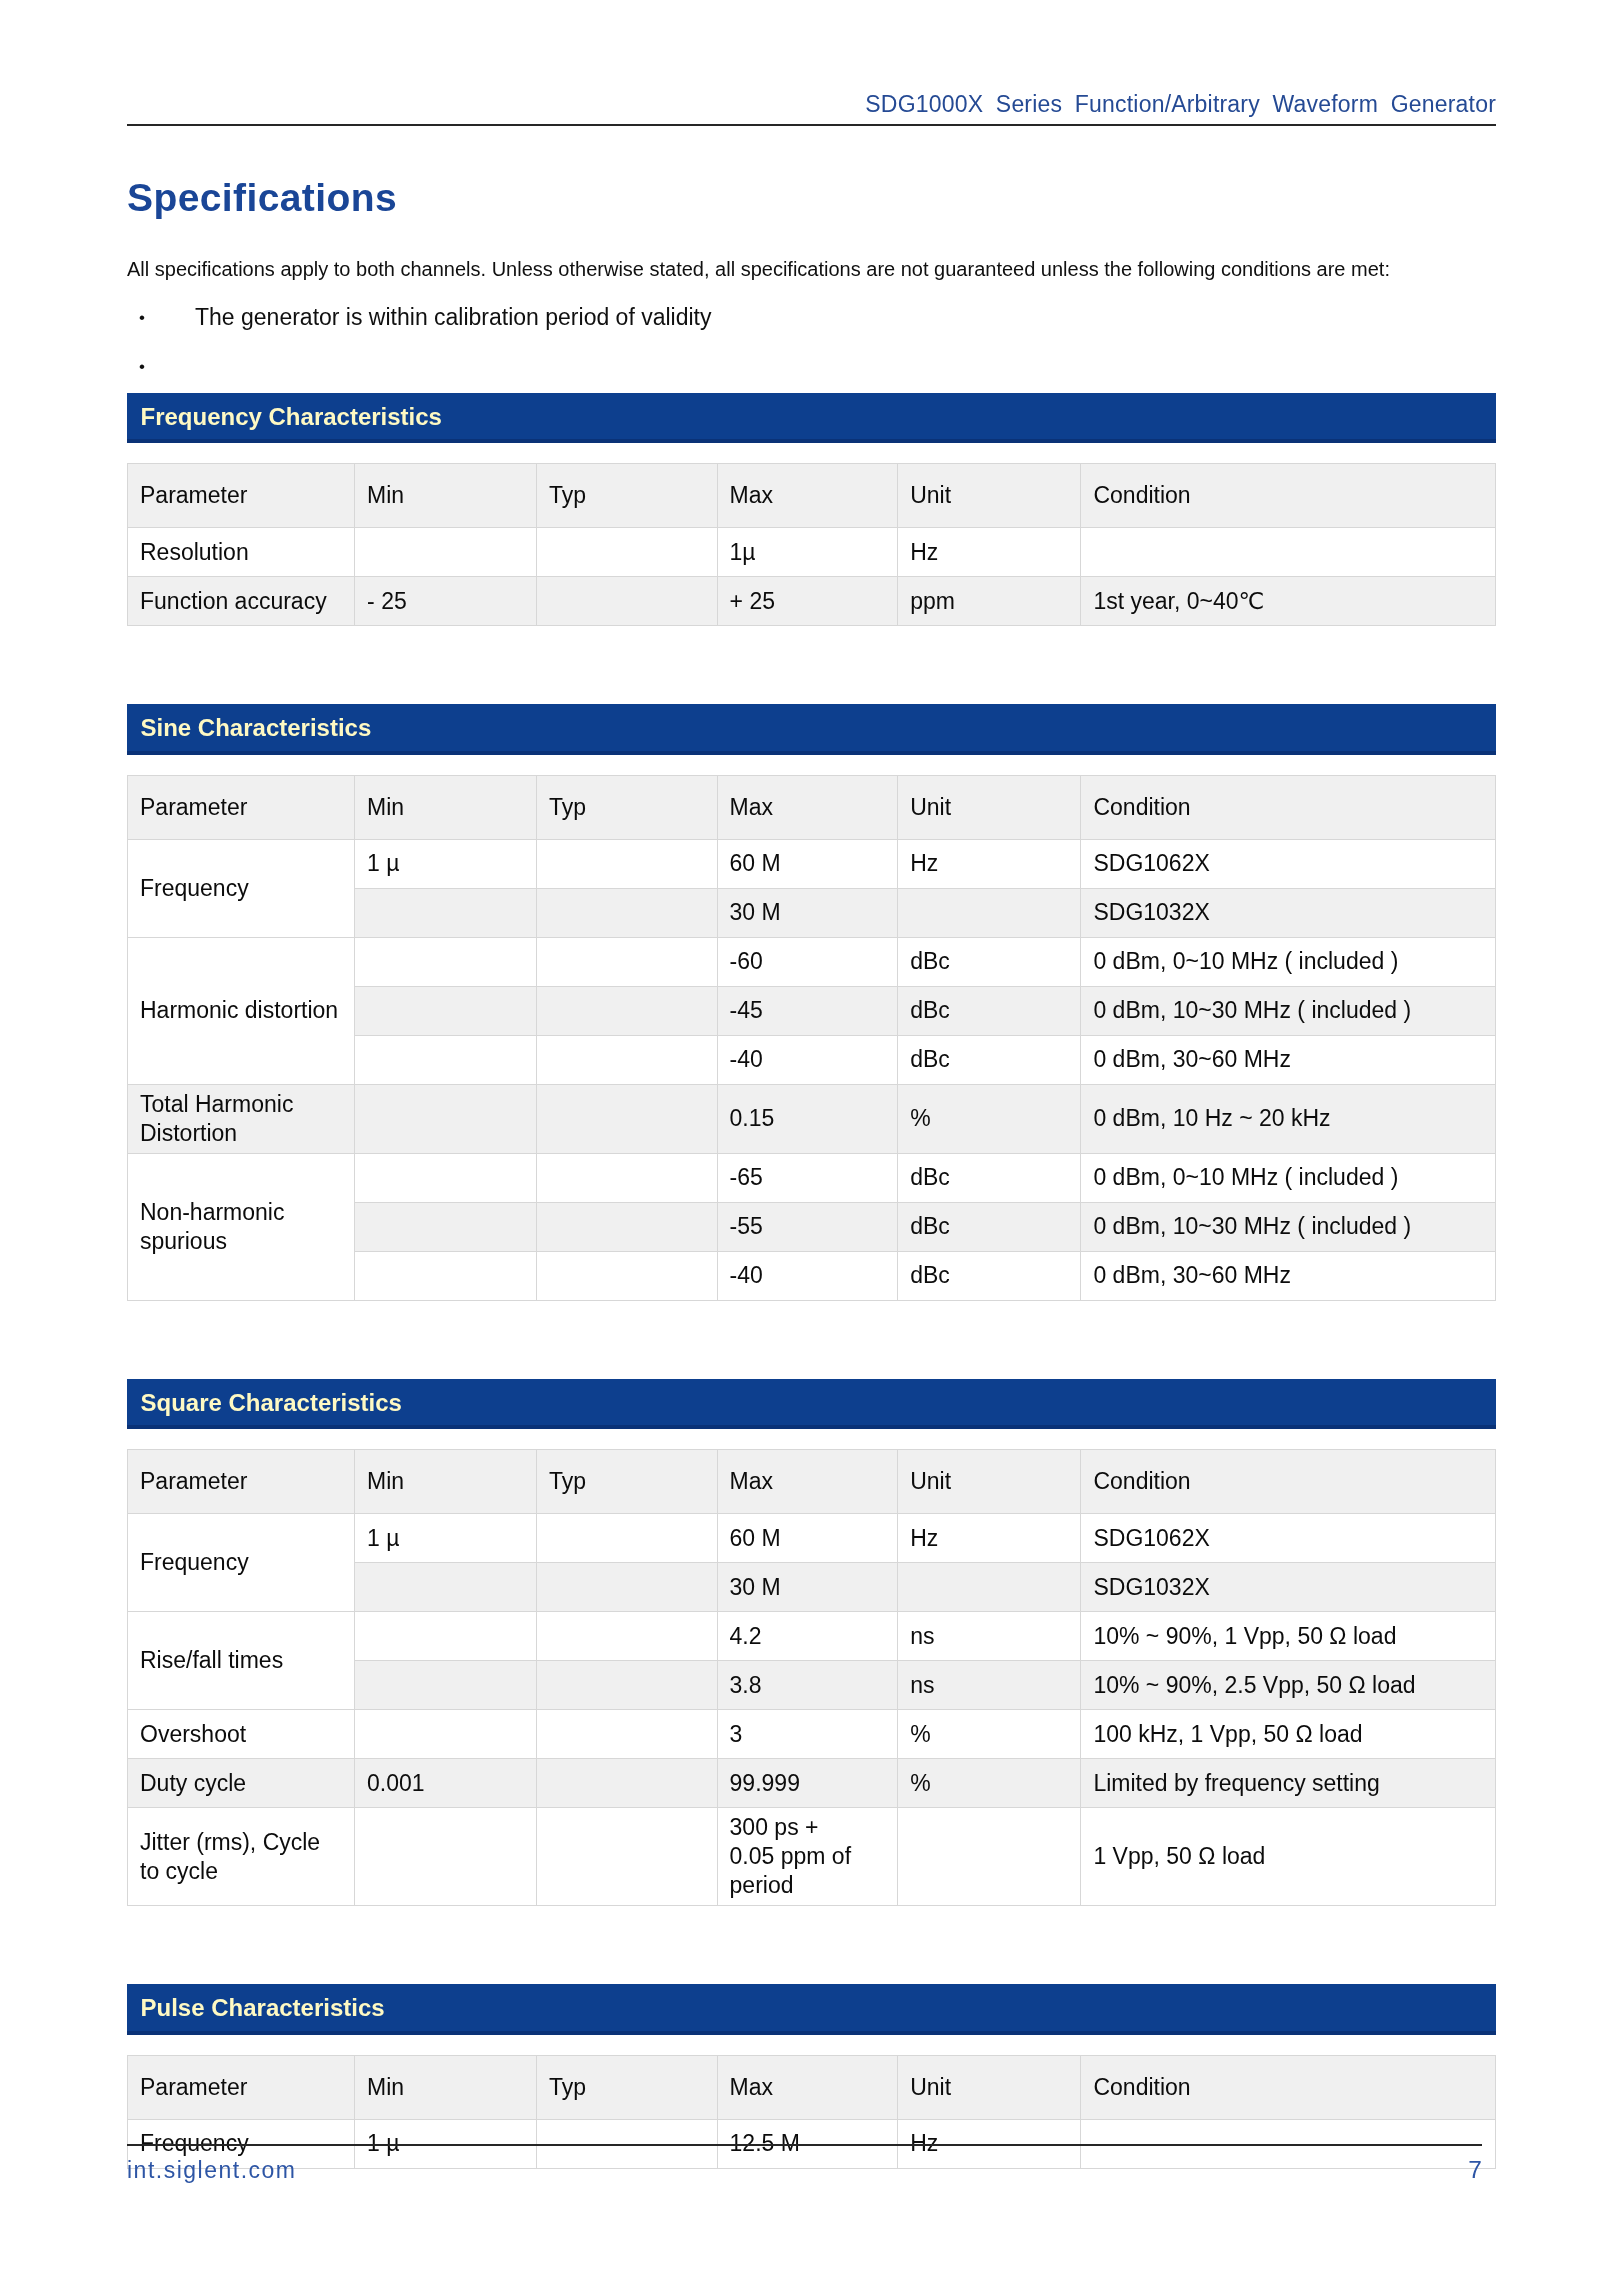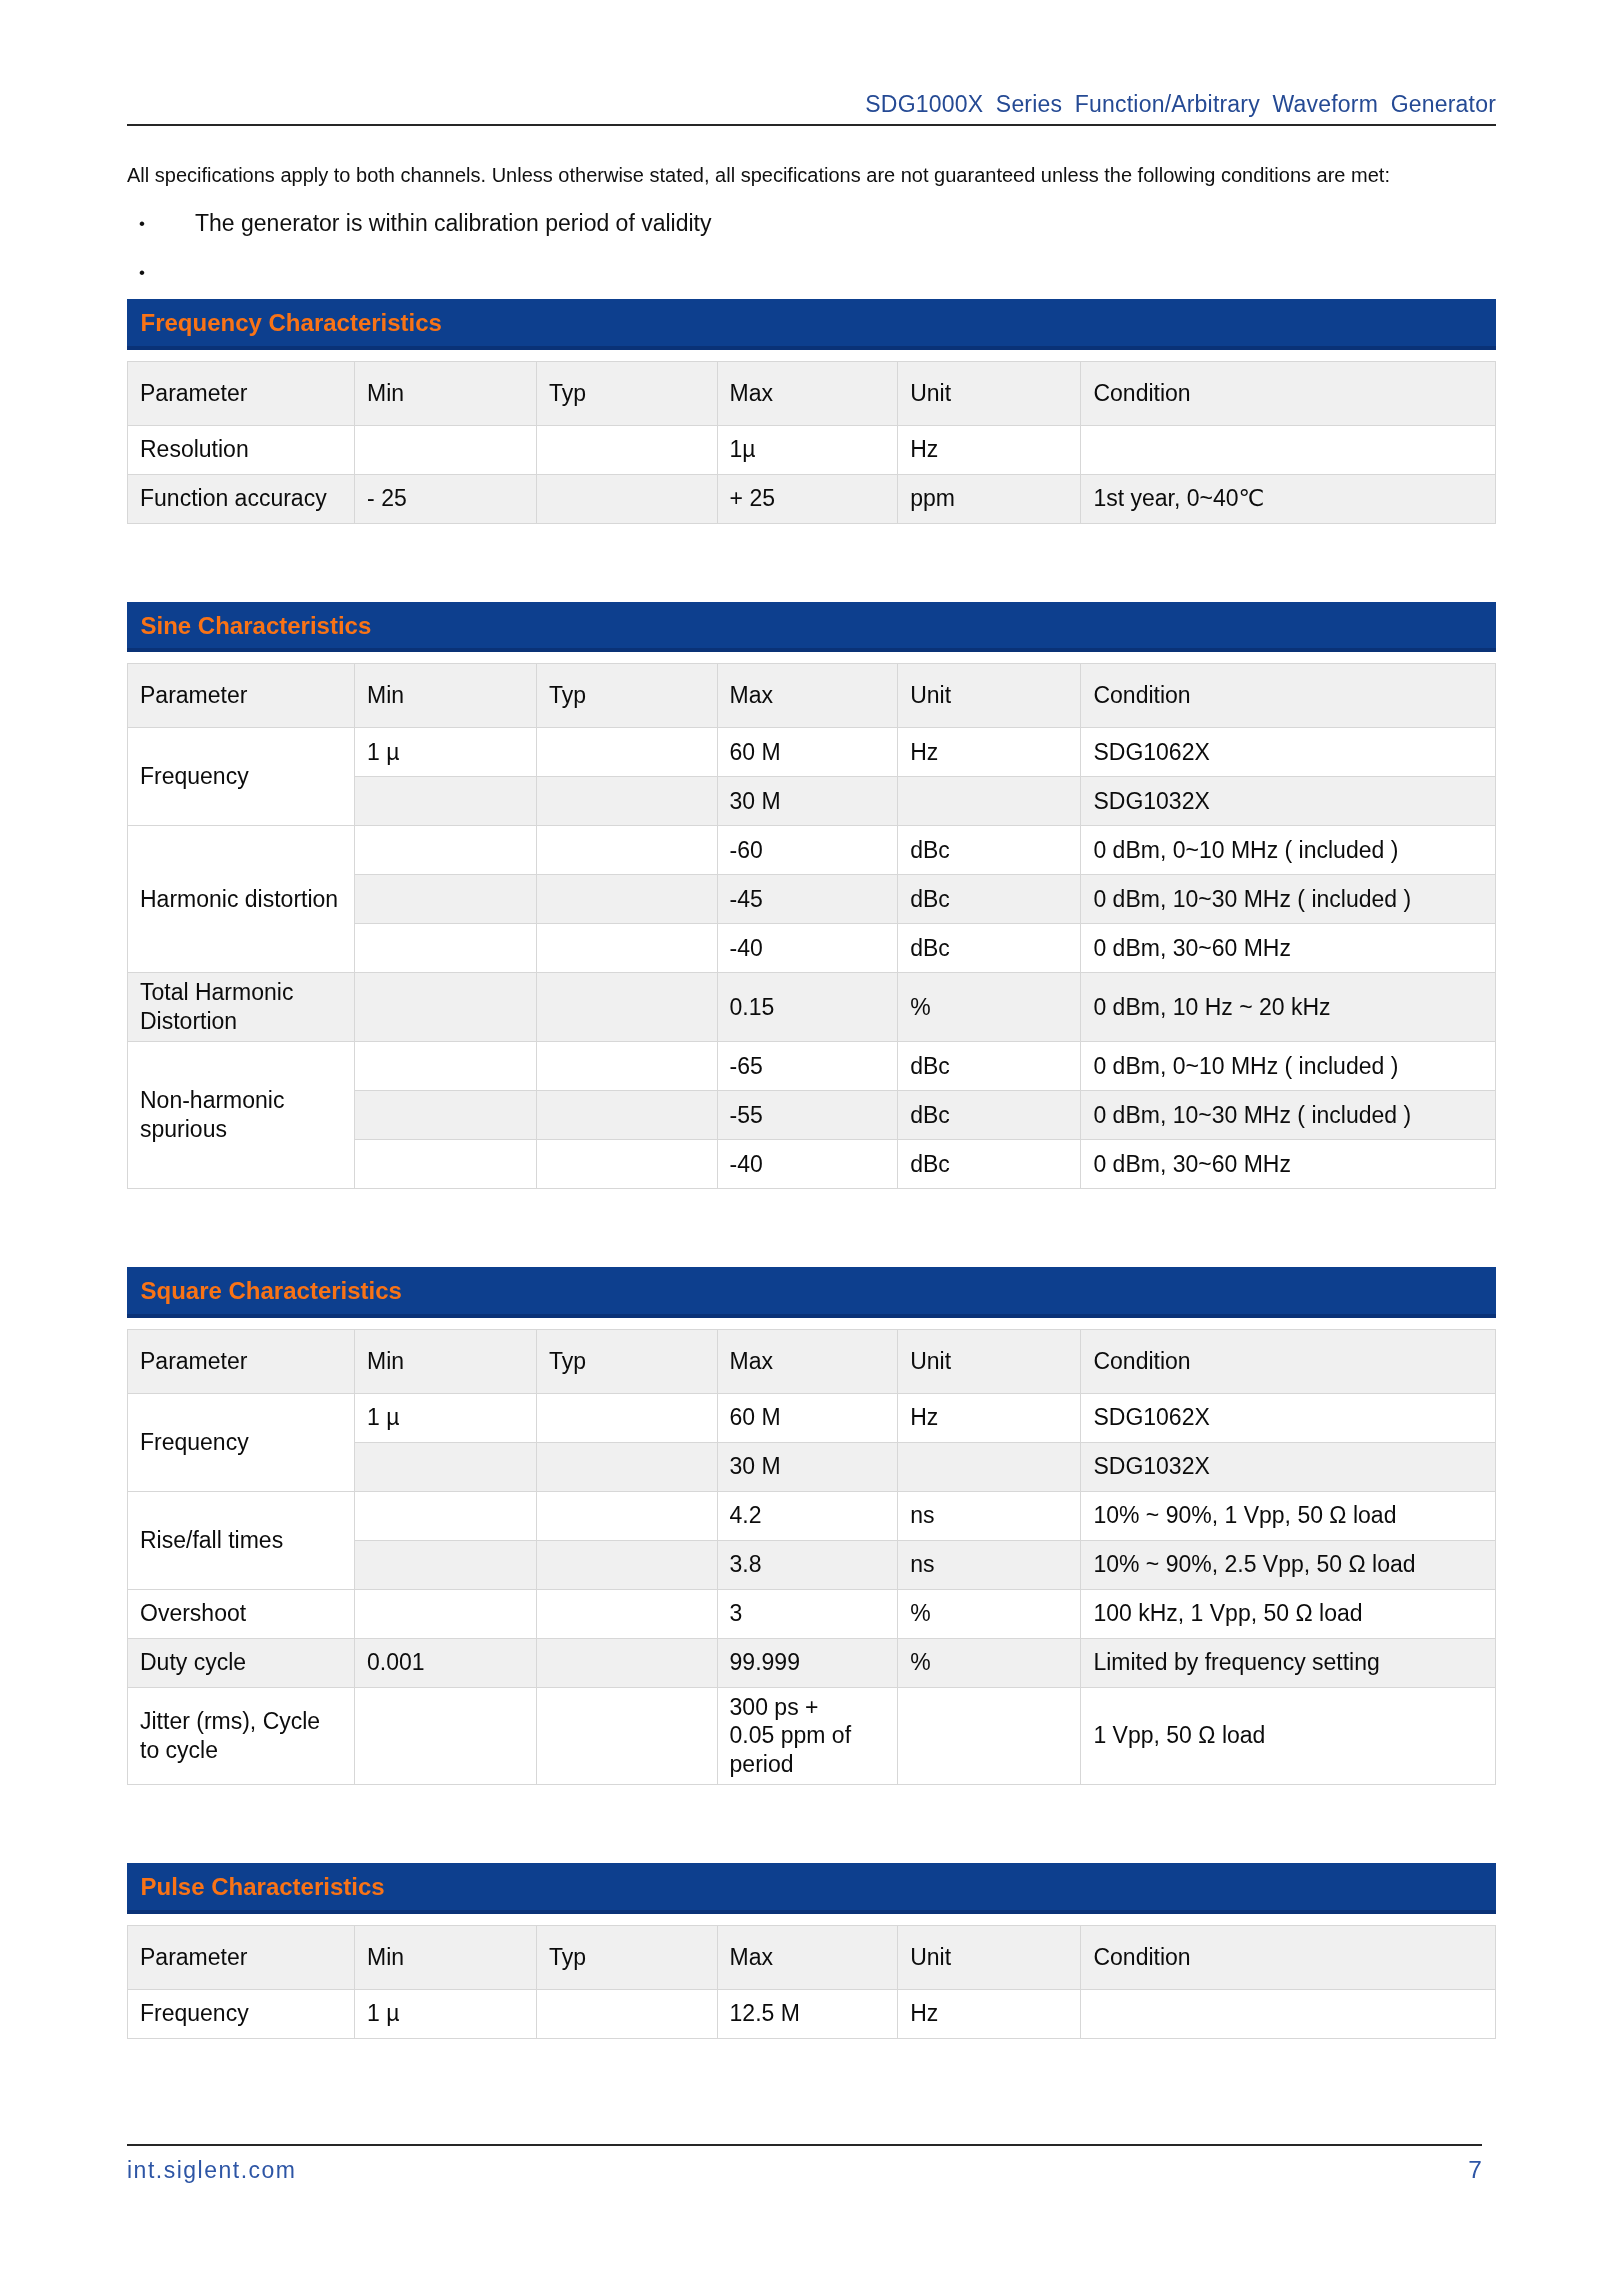--- a/index.html
+++ b/index.html
@@ -34,22 +34,22 @@
     padding-left:12px;
   }
   .bullet-dot { width:56px; font-size:17px; color:#101010; flex:0 0 56px; }
 
   
   .table-block { margin-top:78px; }
   .table-block:first-of-type { margin-top:1.7px; }
   .table-title-bar {
     background:var(--bar-blue,#0d3f8e);
     border-bottom:4.2px solid var(--bar-blue-edge,#0a3277);
-    color:#f97316; font-size:24px; font-weight:bold;
-    padding:10px 13.5px 8.5px 13.5px; margin-bottom:11px;
+    color:#fef9c3; font-size:24px; font-weight:bold;
+    padding:10px 13.5px 8.5px 13.5px; margin-bottom:20px;
   }
   table.spec-table {
     width:100%; border-collapse:collapse; table-layout:fixed;
     font-size:23px; color:#0c0c0c;
   }
   .spec-table col.c-param { width:16.6%; }
   .spec-table col.c-min   { width:13.3%; }
   .spec-table col.c-typ   { width:13.2%; }
   .spec-table col.c-max   { width:13.2%; }
   .spec-table col.c-unit  { width:13.4%; }
@@ -78,20 +78,21 @@
 
 <div class="page">
 
   <header>
     <div class="doc-header">
       <span class="doc-header-title">SDG1000X Series Function/Arbitrary Waveform Generator</span>
     </div>
     <div class="header-rule"></div>
   </header>
 
+  <h1 class="page-title">Specifications</h1>
 
   <p class="intro">All specifications apply to both channels. Unless otherwise stated, all specifications are not guaranteed unless the following conditions are met:</p>
 
   <ul class="bullet-list">
     <li>
       <span class="bullet-dot">•</span>
       <span>The generator is within calibration period of validity</span>
     </li>
     <li>
       <span class="bullet-dot">•</span>

